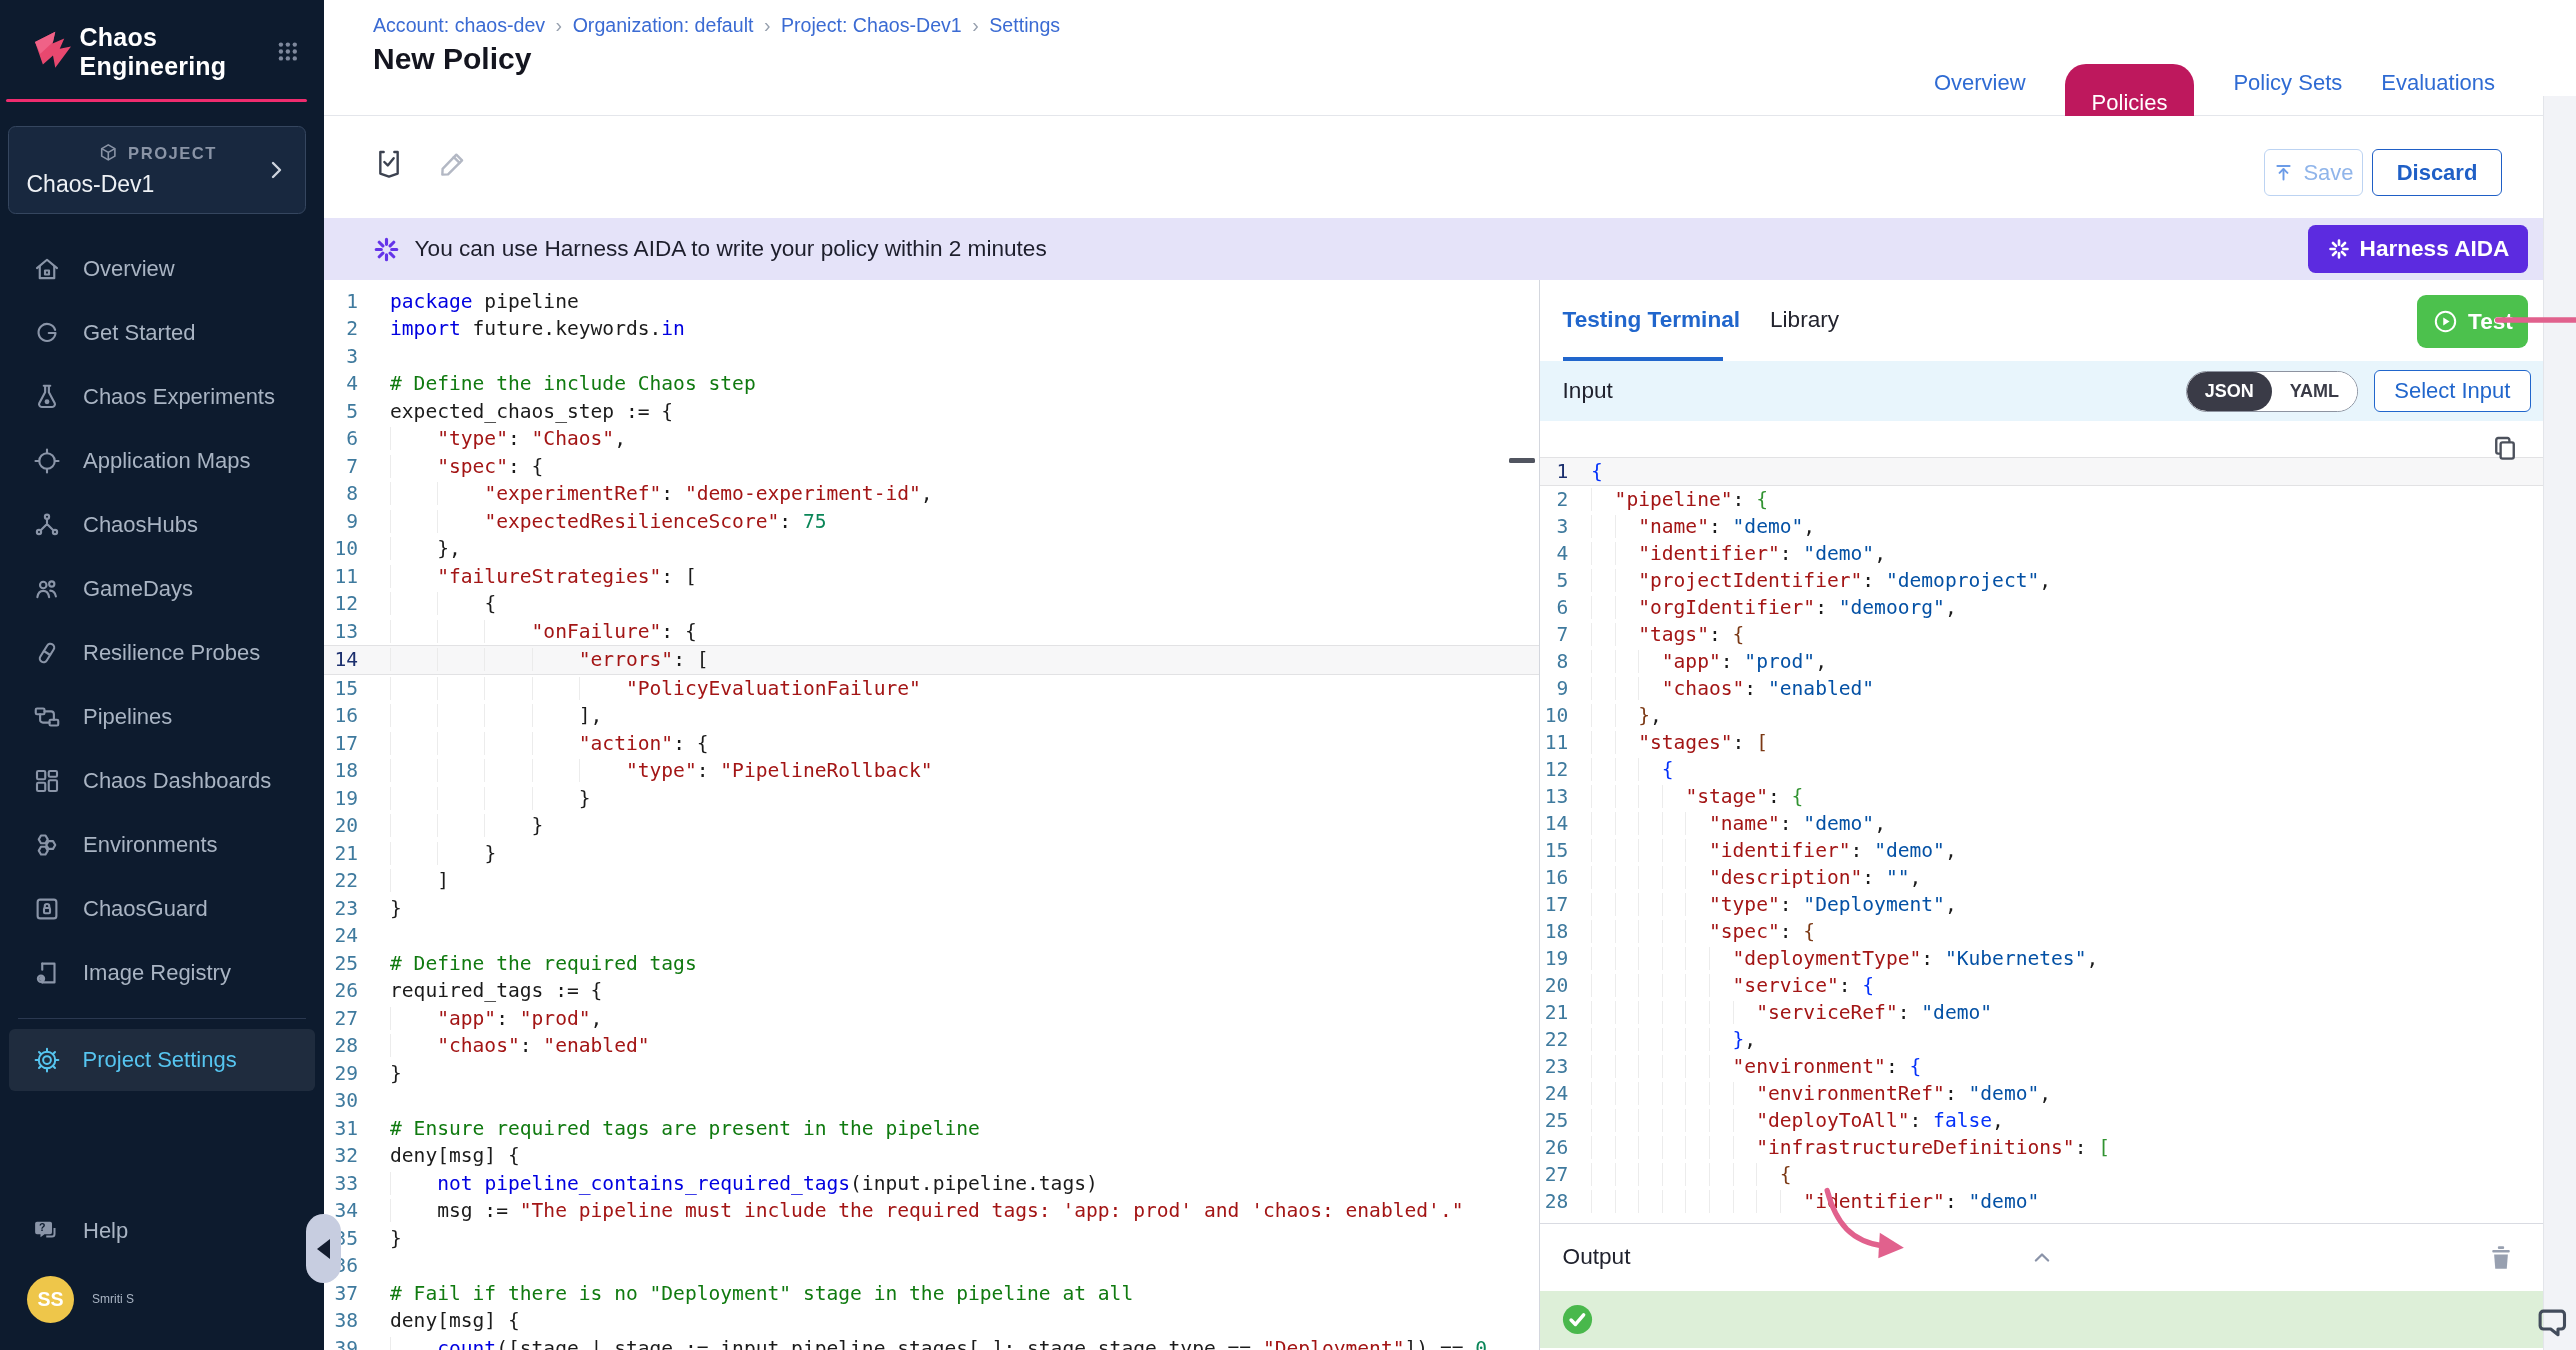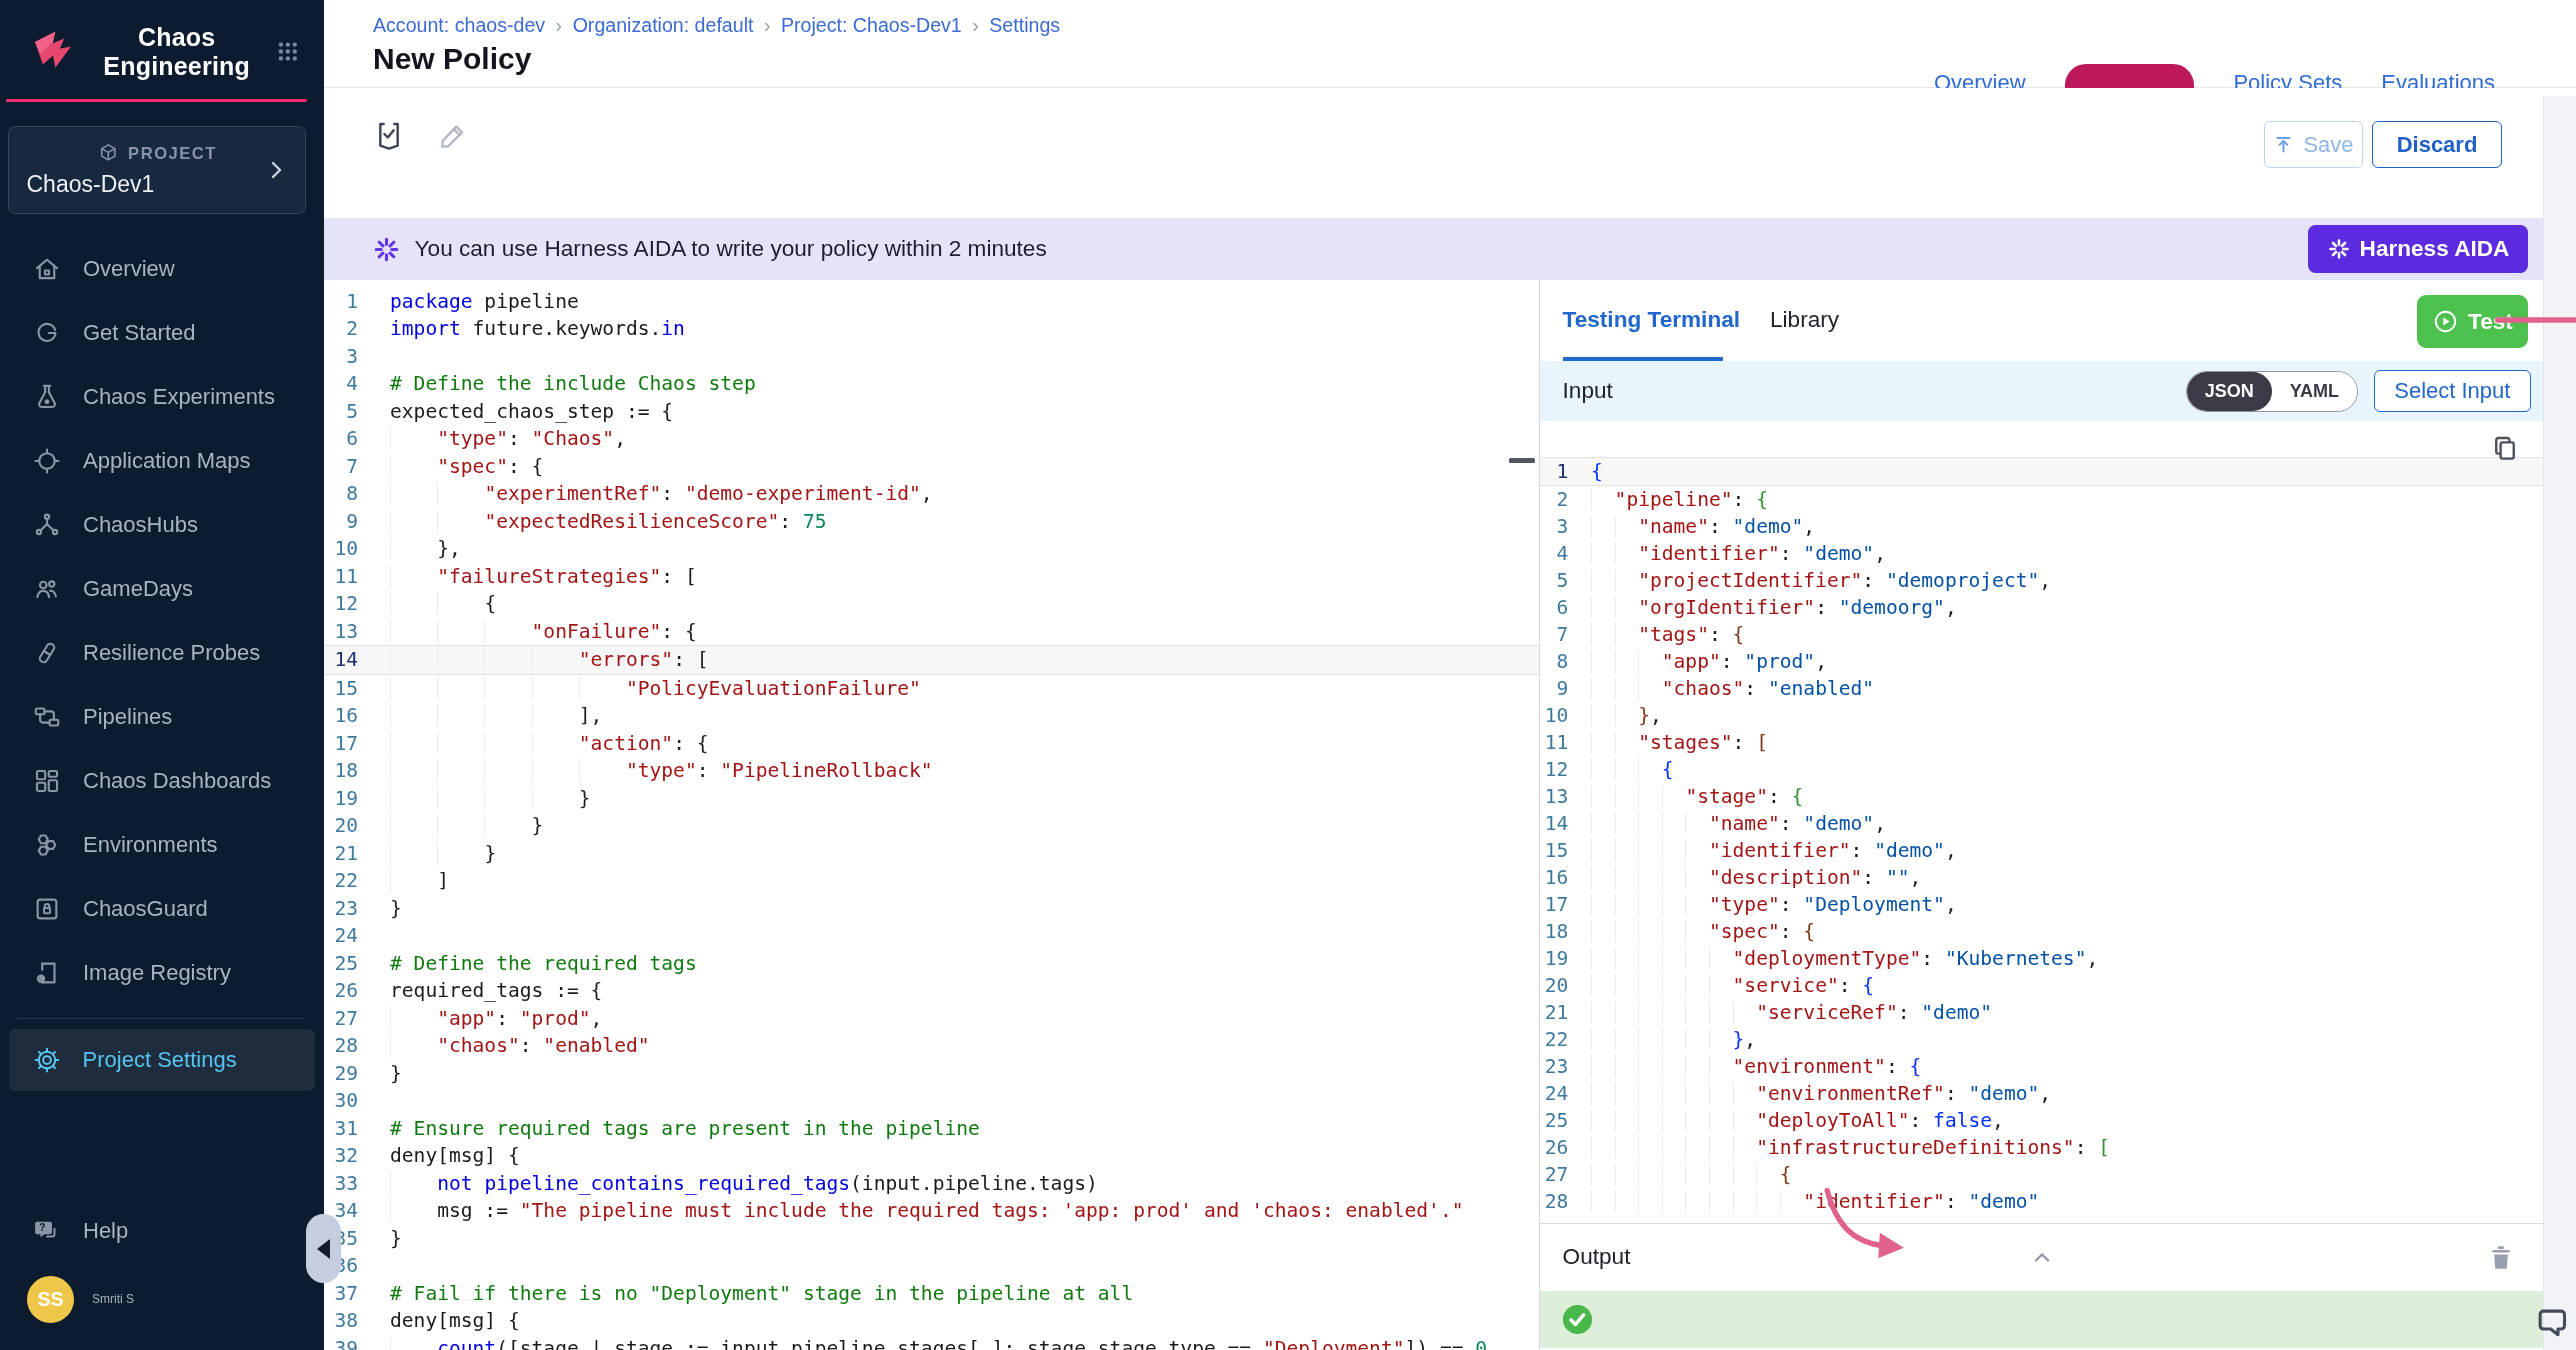--- a/index.html
+++ b/index.html
@@ -3,21 +3,21 @@
 <meta charset="utf-8">
 <style>
   * { margin:0; padding:0; box-sizing:border-box; }
   html,body { width:2576px; height:1351px; overflow:hidden; background:#eef0f5;
               font-family:"Liberation Sans", sans-serif; }
   body { position:relative; }
 
   
   #sidebar { position:absolute; left:0; top:0; width:324px; height:1351px;
              background:#0d1b2e; color:#a9b4c3; }
-  .side-head { display:flex; align-items:center; padding:22.6px 22.6px 0 25.6px;text-align:center; }
+  .side-head { display:flex; align-items:center; padding:22.6px 22.6px 0 25.6px; }
   .logo { width:54px; height:54px; flex:0 0 auto; }
   .product-title { font-size:25px; font-weight:700; color:#ffffff; letter-spacing:0.2px; }
   .grid-icon { margin-left:auto; width:33px; height:33px; color:#7e889c; }
   .pink-line { height:3.8px; background:#ee2c6e; margin:18px 16.6px 0 6px; border-radius:1.5px; }
   .project-card { margin:24px 18px 0 7.5px; background:#18283f; border:0.8px solid #35465f;
                   border-radius:7.5px; padding:15px 18px; position:relative; }
   .project-label-row { display:flex; align-items:center; gap:9px; color:#8a94a6;justify-content:center; }
   .project-label { font-size:16.6px; font-weight:700; letter-spacing:1.5px; }
   .project-name { font-size:23px; color:#eef1f5; margin-top:6px; }
   .card-chevron { position:absolute; right:16.6px; top:50%; transform:translateY(-50%);
@@ -35,21 +35,21 @@
             font-size:19.6px; font-weight:700; display:flex; align-items:center; justify-content:center; }
   .side-user { display:flex; align-items:center; gap:18px; padding-left:27px; height:68px; }
   #collapse-handle { position:absolute; left:306px; top:1214px; width:35px; height:69px;
             background:#c7cde0; border-radius:18px; z-index:30; display:flex;
             align-items:center; justify-content:center; cursor:pointer; }
   #collapse-handle .tri { width:0; height:0; border-top:10.5px solid transparent;
             border-bottom:10.5px solid transparent; border-right:13.6px solid #131c2e; }
 
   
   #main { position:absolute; left:324px; top:0; width:2252px; height:1351px; background:#ffffff; }
-  #page-header { position:relative; height:88px; border-bottom:0.8px solid #e4e6eb; background:#fff; }
+  #page-header { position:relative; height:116px; border-bottom:0.8px solid #e4e6eb; background:#fff; }
   #breadcrumb { position:absolute; left:49px; top:13.6px; font-size:19.6px; color:#3b6bd3; }
   #breadcrumb .sep { color:#97a0ae; padding:0 10.5px; }
   #breadcrumb .crumb { cursor:pointer; }
   #page-title { position:absolute; left:49px; top:42px; font-size:30px; font-weight:700; color:#14151f; }
   #top-nav { position:absolute; right:81px; top:24px; display:flex; align-items:center; gap:39px; }
   .nav-link { font-size:22px; color:#2f6bd3; cursor:pointer; }
   .nav-pill { background:#be185d; color:#ffffff; padding:26px 27px; border-radius:21px;margin-top:40px; }
 
   #toolbar { position:relative; height:123px; background:#fff; }
   .tb-icon { position:absolute; top:32px; width:32px; height:32px; cursor:pointer; }

